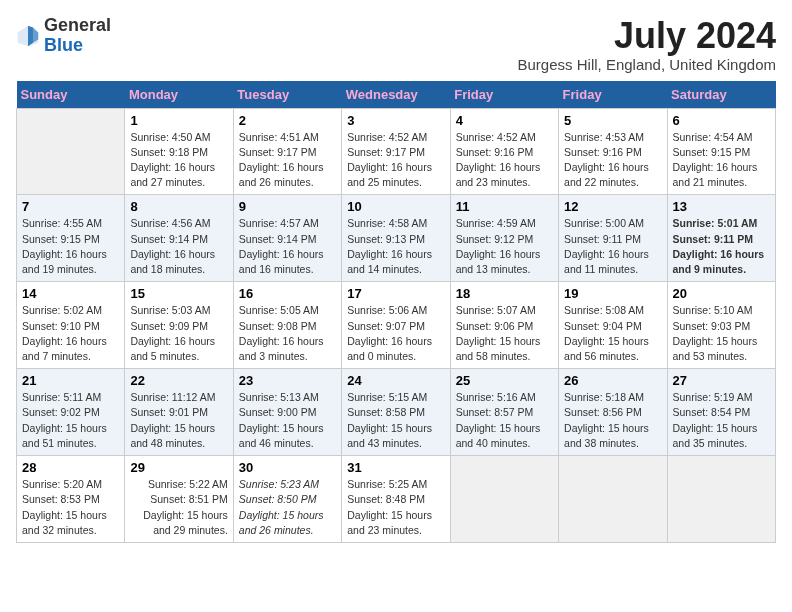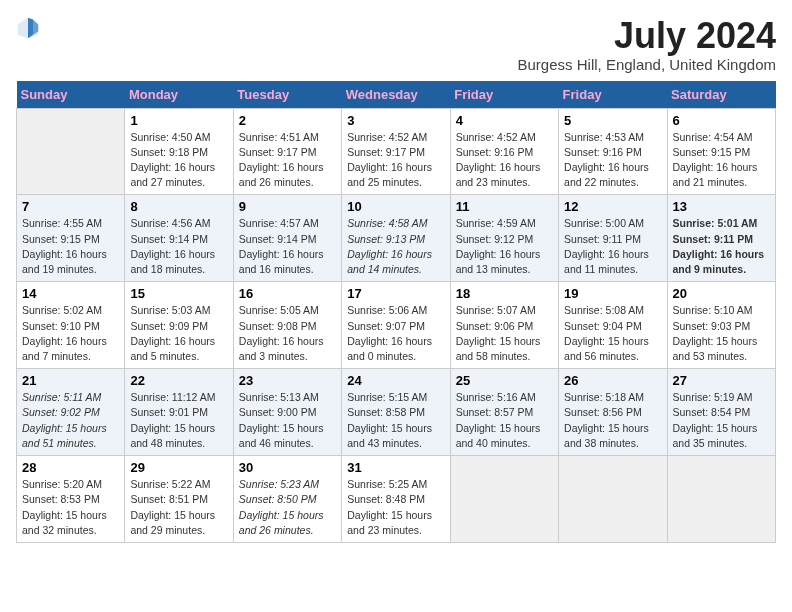--- a/index.html
+++ b/index.html
@@ -94,20 +94,26 @@
 </head>
 <body>
 
 <div class="header">
   <div class="logo">
     <svg class="logo-icon" viewBox="0 0 28 28">
       <polygon points="14,2 26,10 26,22 14,26 2,22 2,10" fill="#1a6bb5" opacity="0.15"></polygon>
       <polygon points="20,4 26,10 26,18 20,22" fill="#1a6bb5" opacity="0.6"></polygon>
       <polygon points="14,2 20,4 20,22 14,26" fill="#1a6bb5" opacity="0.85"></polygon>
     </svg>
+    <div>
+      <div class="logo-text">
+        <span class="logo-general">General</span><br>
+        <span class="logo-blue">Blue</span>
+      </div>
+    </div>
   </div>
   <div class="title-block">
     <div class="month-title">July 2024</div>
     <div class="location">Burgess Hill, England, United Kingdom</div>
   </div>
 </div>
 
 <table class="calendar">
   <thead>
     <tr>
@@ -183,21 +189,21 @@
         </td>
         <td>
           <span class="day-number">9</span>
           <div class="day-info" style="white-space: pre-line;">Sunrise: 4:57 AM
 Sunset: 9:14 PM
 Daylight: 16 hours
 and 16 minutes.</div>
         </td>
         <td>
           <span class="day-number">10</span>
-          <div class="day-info" style="white-space: pre-line; font-style: italic;">Sunrise: 4:58 AM
+          <div class="day-info" style="white-space: pre-line;">Sunrise: 4:58 AM
 Sunset: 9:13 PM
 Daylight: 16 hours
 and 14 minutes.</div>
         </td>
         <td>
           <span class="day-number">11</span>
           <div class="day-info" style="white-space: pre-line;">Sunrise: 4:59 AM
 Sunset: 9:12 PM
 Daylight: 16 hours
 and 13 minutes.</div>
@@ -264,21 +270,21 @@
           <span class="day-number">20</span>
           <div class="day-info" style="white-space: pre-line;">Sunrise: 5:10 AM
 Sunset: 9:03 PM
 Daylight: 15 hours
 and 53 minutes.</div>
         </td>
       </tr>
       <tr>
         <td>
           <span class="day-number">21</span>
-          <div class="day-info" style="white-space: pre-line; font-style: italic;">Sunrise: 5:11 AM
+          <div class="day-info" style="white-space: pre-line;">Sunrise: 5:11 AM
 Sunset: 9:02 PM
 Daylight: 15 hours
 and 51 minutes.</div>
         </td>
         <td>
           <span class="day-number">22</span>
           <div class="day-info" style="white-space: pre-line;">Sunrise: 11:12 AM
 Sunset: 9:01 PM
 Daylight: 15 hours
 and 48 minutes.</div>
@@ -322,21 +328,21 @@
       <tr>
         <td>
           <span class="day-number">28</span>
           <div class="day-info" style="white-space: pre-line;">Sunrise: 5:20 AM
 Sunset: 8:53 PM
 Daylight: 15 hours
 and 32 minutes.</div>
         </td>
         <td>
           <span class="day-number">29</span>
-          <div class="day-info" style="white-space: pre-line;">Sunrise: 5:22 AM
+          <div class="day-info" style="white-space: pre-line; text-align: right;">Sunrise: 5:22 AM
 Sunset: 8:51 PM
 Daylight: 15 hours
 and 29 minutes.</div>
         </td>
         <td>
           <span class="day-number">30</span>
           <div class="day-info" style="white-space: pre-line; font-style: italic;">Sunrise: 5:23 AM
 Sunset: 8:50 PM
 Daylight: 15 hours
 and 26 minutes.</div>

